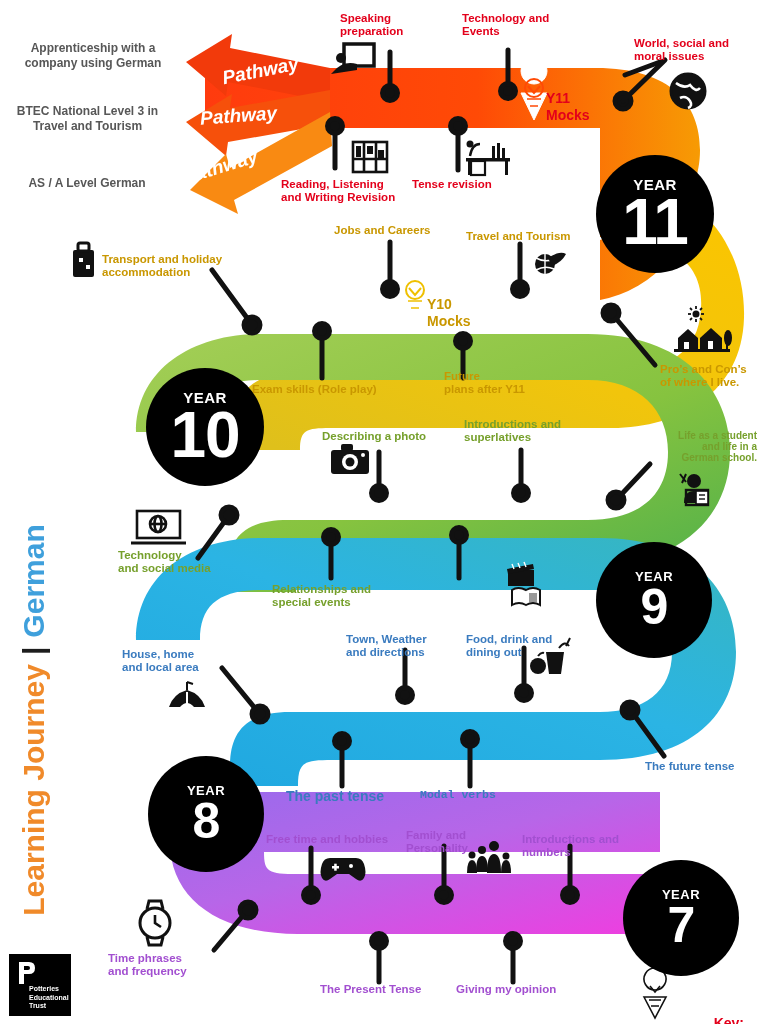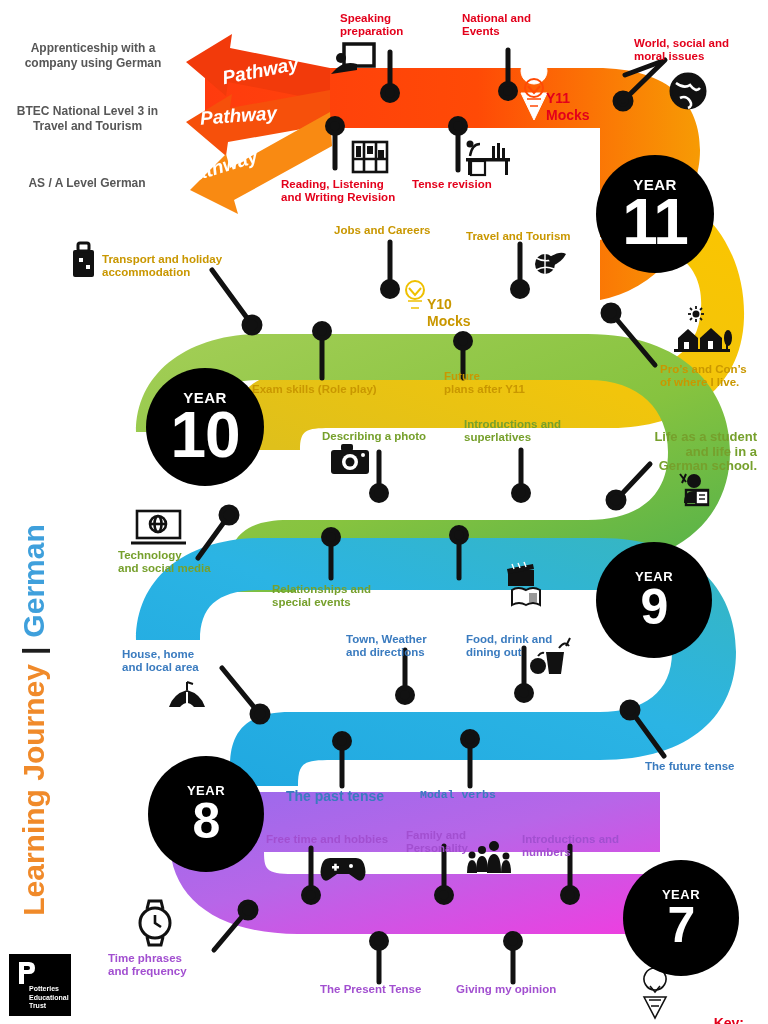--- a/index.html
+++ b/index.html
@@ -438,21 +438,21 @@
   <div class="dest" style="left:5px; top:104px; width:165px;">BTEC National Level 3 in
 Travel and Tourism</div>
   <div class="dest" style="left:12px; top:176px; width:150px;">AS / A Level German</div>
 
   <div class="pwtext" style="left:222px; top:60px; transform:rotate(-11deg);">Pathway</div>
   <div class="pwtext" style="left:200px; top:105px; transform:rotate(-4deg);">Pathway</div>
   <div class="pwtext" style="left:182px; top:156px; transform:rotate(-17deg);">Pathway</div>
 
   <div class="lbl c" style="left:340px; top:12px; width:104px; font-size:11.5px; color:#E3001B;">Speaking
 preparation</div>
-  <div class="lbl c" style="left:462px; top:12px; width:96px; font-size:11.5px; color:#E3001B;">National and
+  <div class="lbl c" style="left:462px; top:12px; width:96px; font-size:11.5px; color:#E3001B;">Technology and
 Events</div>
   <div class="lbl c" style="left:634px; top:37px; width:118px; font-size:11.5px; color:#E3001B;">World, social and
 moral issues</div>
   <div class="lbl c" style="left:281px; top:178px; width:136px; font-size:11.5px; color:#E3001B;">Reading, Listening
 and Writing Revision</div>
   <div class="lbl c" style="left:412px; top:178px; width:104px; font-size:11.5px; color:#E3001B;">Tense revision</div>
 
   <div class="lbl l" style="left:546px; top:90px; font-size:14px; color:#E3001B; line-height:1.2;">Y11
 Mocks</div>
 
@@ -465,21 +465,21 @@
 plans after Y11</div>
   <div class="lbl l" style="left:660px; top:363px; width:106px; font-size:11.5px; color:#C99700;">Pro’s and Con’s
 of where I live.</div>
 
   <div class="lbl l" style="left:427px; top:296px; font-size:14px; color:#C99700; line-height:1.2;">Y10
 Mocks</div>
 
   <div class="lbl c" style="left:322px; top:430px; width:116px; font-size:11.5px; color:#76A02C;">Describing a photo</div>
   <div class="lbl c" style="left:464px; top:418px; width:114px; font-size:11.5px; color:#76A02C;">Introductions and
 superlatives</div>
-  <div class="lbl r" style="left:645px; top:430px; width:112px; font-size:13px; color:#76A02C;">Life as a student
+  <div class="lbl r" style="left:645px; top:430px; width:112px; font-size:10px; color:#76A02C;">Life as a student
 and life in a
 German school.</div>
   <div class="lbl c" style="left:118px; top:549px; width:106px; font-size:11.5px; color:#76A02C;">Technology
 and social media</div>
   <div class="lbl c" style="left:272px; top:583px; width:122px; font-size:11.5px; color:#76A02C;">Relationships and
 special events</div>
 
   <div class="lbl c" style="left:122px; top:648px; width:100px; font-size:11.5px; color:#3A7BBF;">House, home
 and local area</div>
   <div class="lbl c" style="left:346px; top:633px; width:120px; font-size:11.5px; color:#3A7BBF;">Town, Weather

